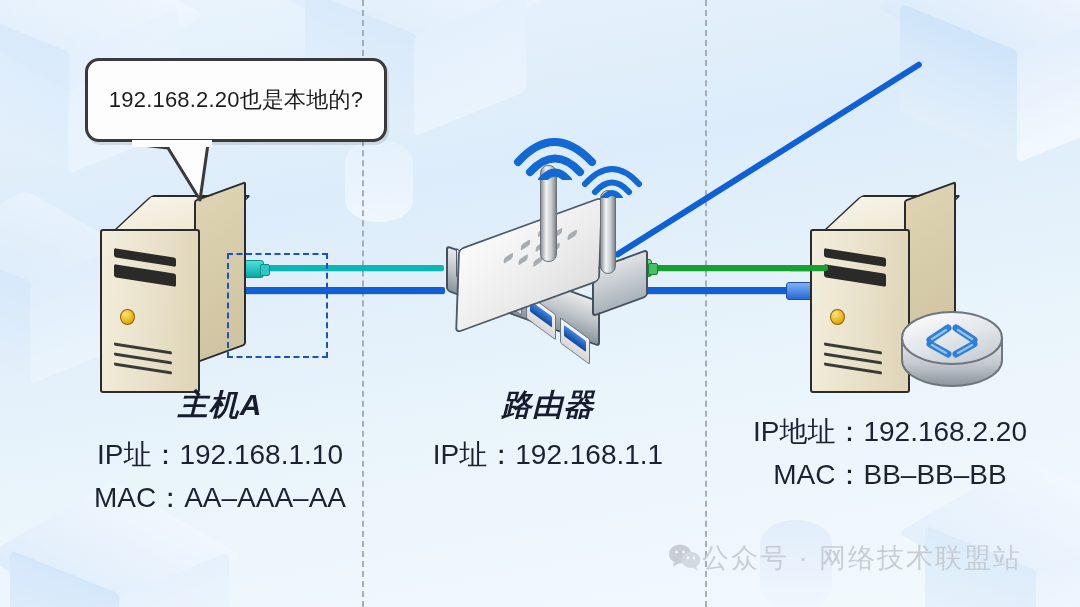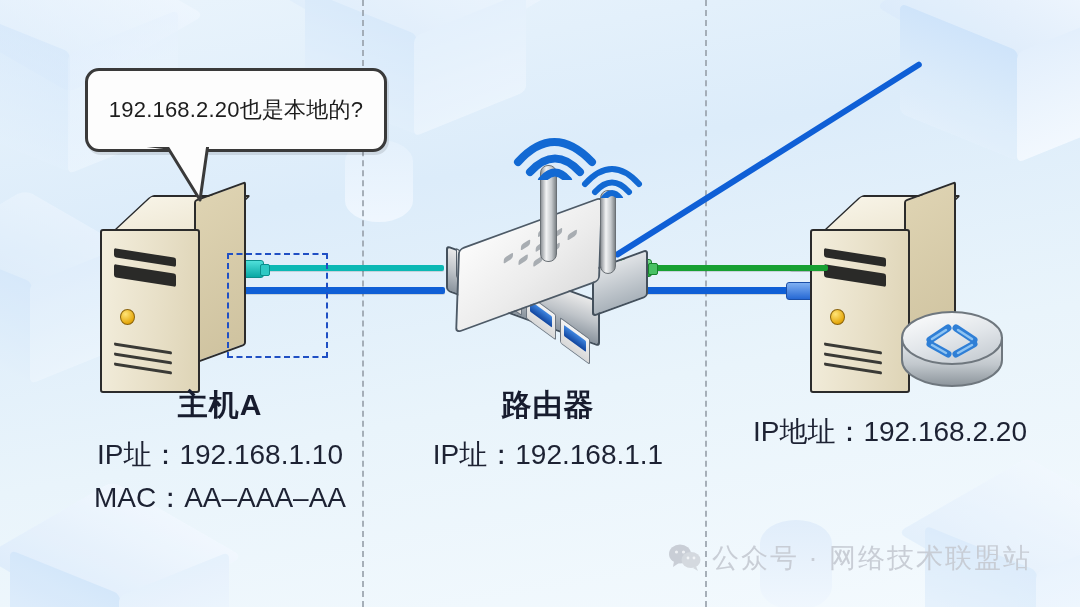--- a/index.html
+++ b/index.html
@@ -240,34 +240,35 @@
   }
 
   
   .node-label { position: absolute; text-align: center; }
   .node-label .title {
     font-size: 30px;
     font-weight: bold;
     color: #171c2e;
     letter-spacing: 1px;
     line-height: 1.15;
+    font-style: italic;
   }
   .node-label .line {
     font-size: 28px;
     color: #1d2233;
     line-height: 1.55;
     white-space: nowrap;
   }
 
   
   .watermark {
     position: absolute;
     display: flex;
     align-items: center;
-    gap: 10px;
+    gap: 0;
     color: #c7ccd4;
     font-size: 27px;
     letter-spacing: 2px;
     opacity: .95;
   }
   .watermark .wm-text { white-space: nowrap; }
 </style>
 </head>
 <body>
 
@@ -438,41 +439,42 @@
         <line x1="32" y1="29" x2="46" y2="20"></line>
         <line x1="58" y1="20" x2="72" y2="29"></line>
         <line x1="32" y1="35" x2="46" y2="43"></line>
         <line x1="58" y1="43" x2="72" y2="35"></line>
       </g>
     </svg>
   </div>
 
   <div class="cable cable-green" style="left:790px; top:265px; width:38px; height:6px;"></div>
 
-  <div class="bubble" style="left:85px; top:68px; width:296px; height:78px;justify-content:center;">
+  <div class="bubble" style="left:85px; top:58px; width:296px; height:78px;justify-content:center;">
     <span>192.168.2.20也是本地的?</span>
   </div>
   <svg style="position:absolute; left:130px; top:140px;" width="110" height="66" viewBox="0 0 110 66">
     <path d="M4 4 L78 4 L70 60 L38 8 Z" fill="#fdfdfd" stroke="#3a3a3a" stroke-width="3" stroke-linejoin="round"></path>
     <rect x="2" y="0" width="80" height="7" fill="#fdfdfd"></rect>
   </svg>
 
   <div class="node-label" style="left:40px; top:388px; width:360px;">
     <div class="title">主机A</div>
     <div class="line" style="margin-top:10px;">IP址：192.168.1.10</div>
     <div class="line">MAC：AA–AAA–AA</div>
   </div>
 
   <div class="node-label" style="left:368px; top:388px; width:360px;">
     <div class="title">路由器</div>
     <div class="line" style="margin-top:10px;">IP址：192.168.1.1</div>
   </div>
 
   <div class="node-label" style="left:710px; top:388px; width:360px;">
     <div class="line" style="margin-top:22px;">IP地址：192.168.2.20</div>
+    <div class="line">MAC：BB–BB–BB</div>
   </div>
 
   <div class="watermark" style="left:668px; top:540px;">
     <svg width="34" height="30" viewBox="0 0 34 30">
       <ellipse cx="12" cy="11" rx="11" ry="9.5" fill="#c7ccd4"></ellipse>
       <path d="M6 18 L5 24 L11 20 Z" fill="#c7ccd4"></path>
       <ellipse cx="23" cy="17" rx="9.5" ry="8" fill="#d3d8de"></ellipse>
       <path d="M28 23 L30 28 L25 25 Z" fill="#d3d8de"></path>
       <circle cx="8.5" cy="9" r="1.6" fill="#eef1f4"></circle>
       <circle cx="15.5" cy="9" r="1.6" fill="#eef1f4"></circle>

